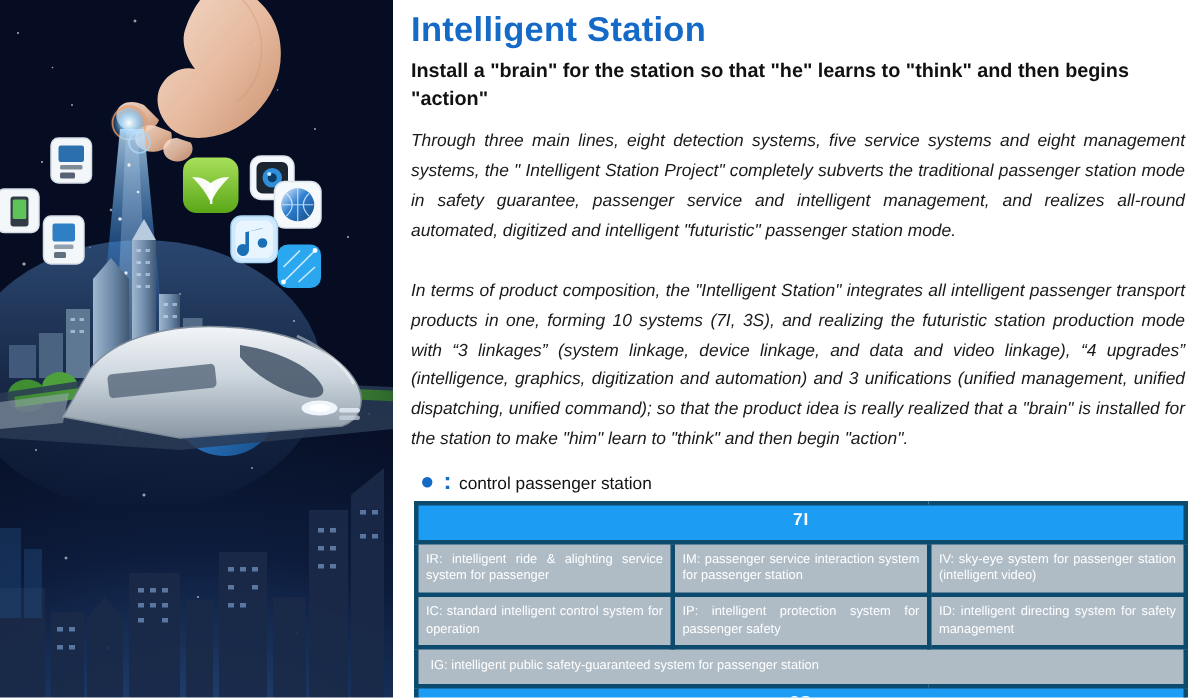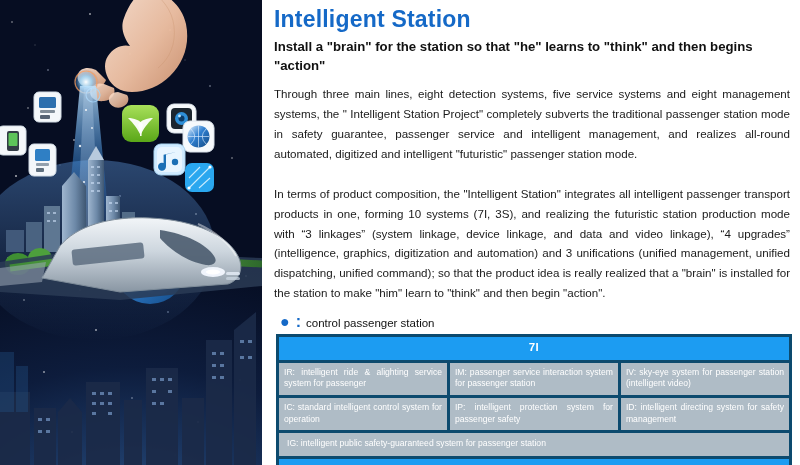--- a/index.html
+++ b/index.html
@@ -97,20 +97,21 @@
     margin: 0 0 8px 2px;
     max-width: 512px;
   }
   .para {
     color: #1a1a1a;
     font-size: 11.6px;
     line-height: 1.72;
     text-align: justify;
     margin: 0 0 6px 2px;
     max-width: 516px;
+    font-style: italic;
   }
   .para.gap { margin-top: 20px; }
 
   .app-line {
     margin: 10px 0 3px 8px;
     display: flex;
     align-items: baseline;
     gap: 2px;
   }
   .app-bullet { color:#1569c7; font-size:16px; line-height:1; }

